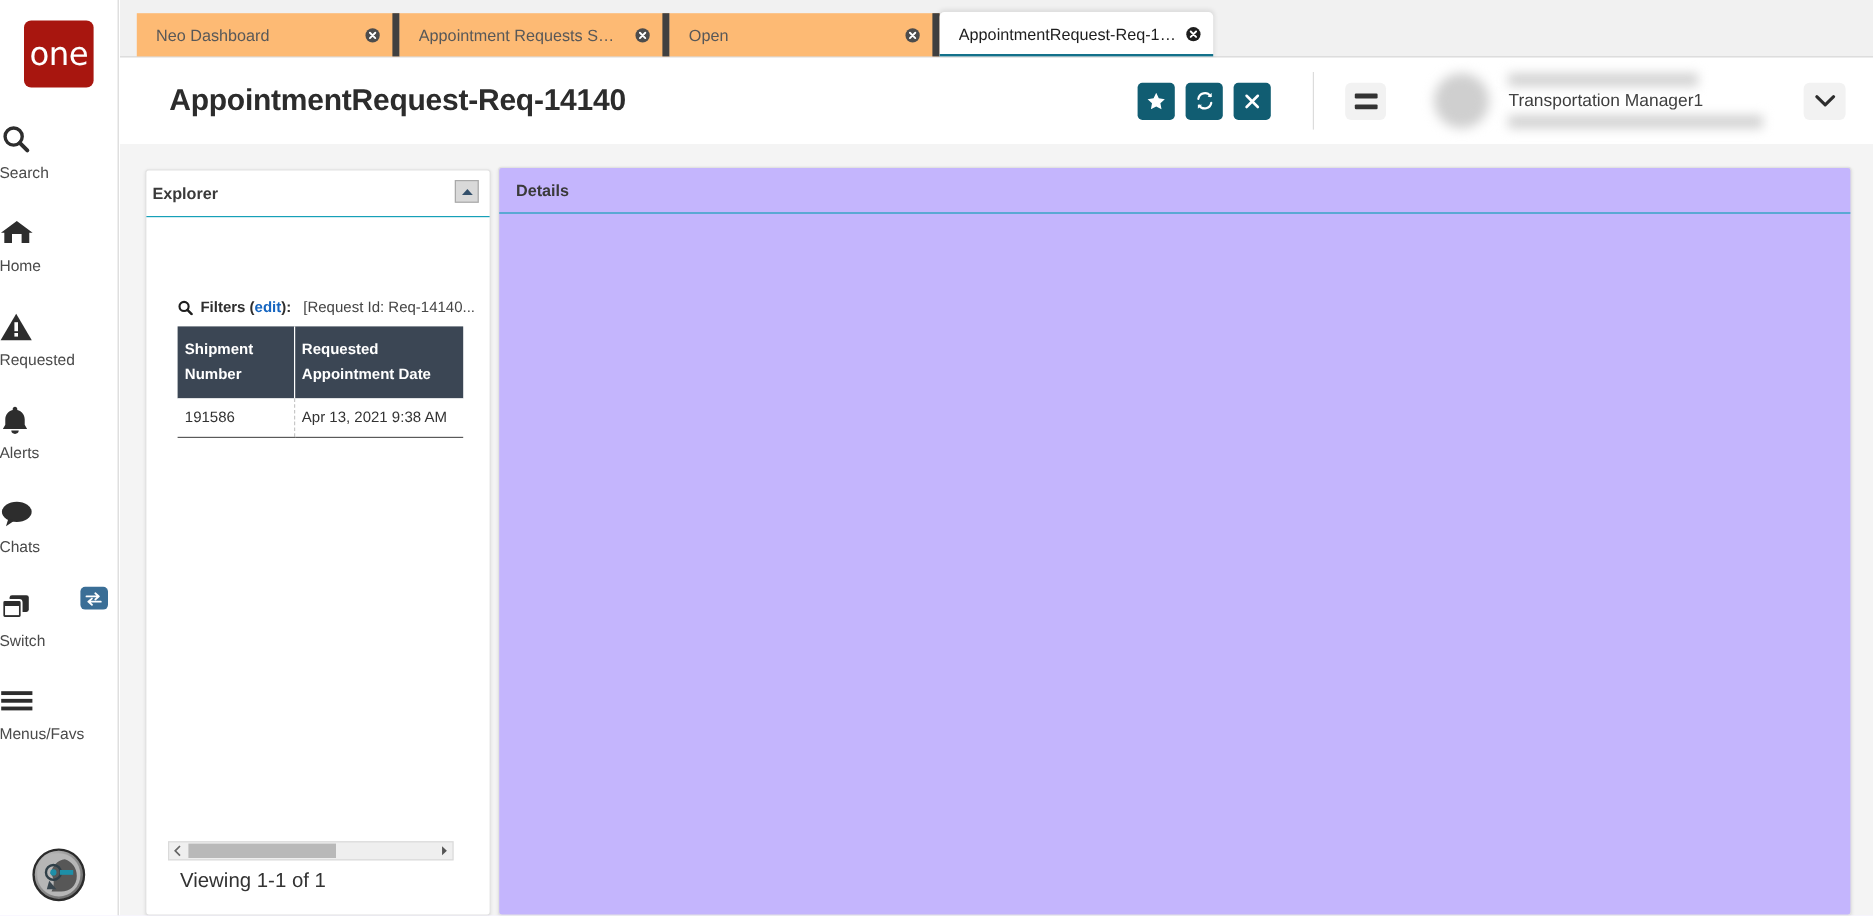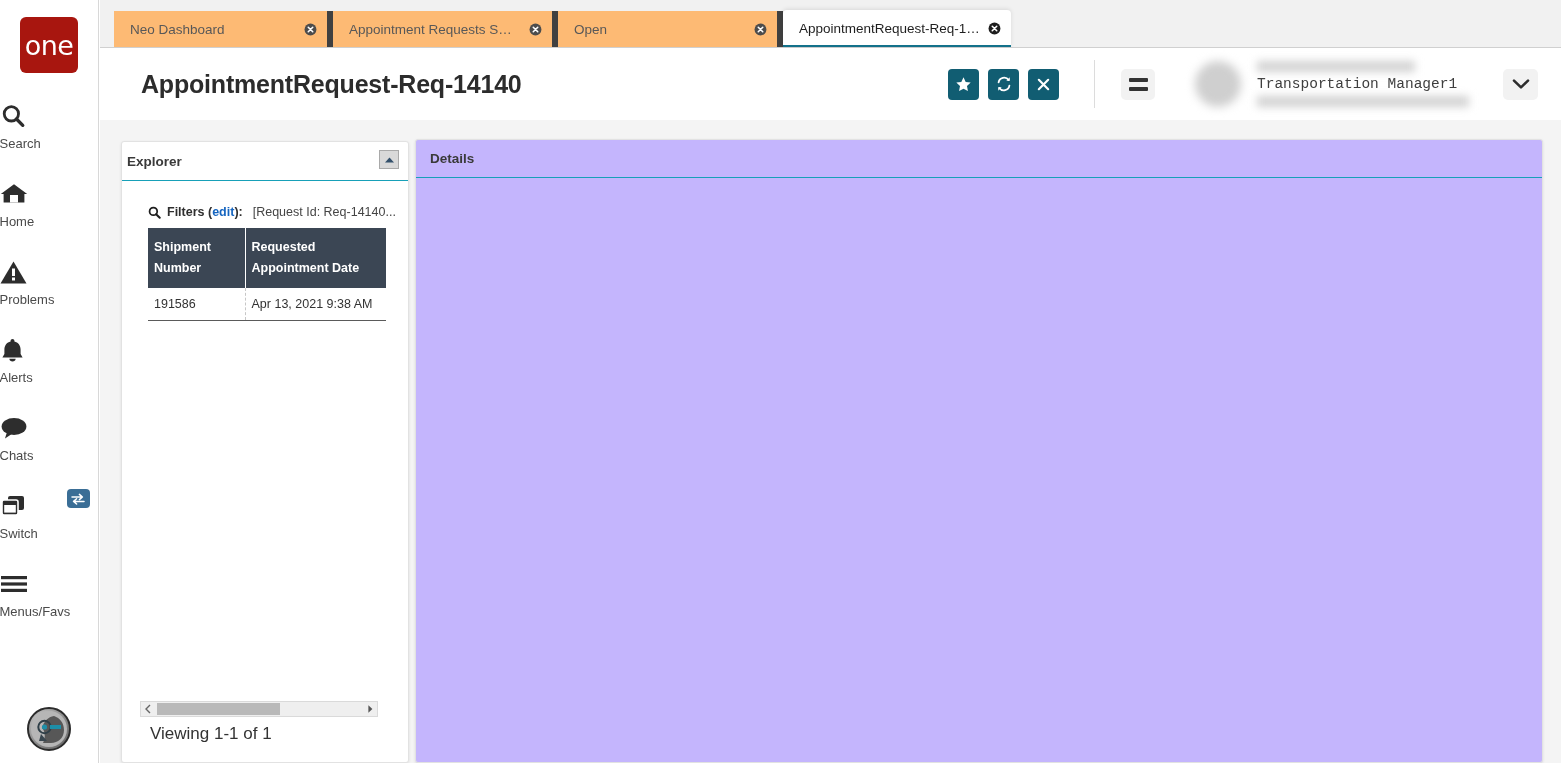--- a/index.html
+++ b/index.html
@@ -121,21 +121,21 @@
   #menu-btn {
     width: 34px; height: 31px; border-radius: 5px;
     background: #f2f2f2;
     display: flex; flex-direction: column; align-items: center; justify-content: center;
     gap: 5px; cursor: pointer;
   }
   #menu-btn .mb { width: 19px; height: 4px; background: #333; border-radius: 1px; }
   #menu-btn .mb.short { width: 19px; }
   #user-area {
     display: flex; align-items: center;
-    margin-left: 40px; margin-right: 23px; font-family: Liberation Mono, monospace;
+    margin-left: 40px; margin-right: 23px;
   }
   #avatar {
     width: 46px; height: 46px; border-radius: 50%;
     background: #cfcfcf;
     filter: blur(5px);
   }
   #user-names {
     margin-left: 16px;
     display: flex; flex-direction: column; justify-content: center;
     height: 56px;
@@ -157,21 +157,21 @@
     width: 1461px; height: 643px;
     background: #f4f4f4;
   }
   #explorer-panel {
     position: absolute; left: 21px; top: 21px;
     width: 288px; height: 622px;
     background: #ffffff;
     border: 1px solid #e2e2e2;
     border-radius: 3px;
     box-shadow: 0 1px 3px rgba(0,0,0,0.09);
-    display: flex; flex-direction: column;
+    display: flex; flex-direction: column; gap: 44px;
   }
   .panel-head {
     height: 39px;
     display: flex; align-items: center;
     border-bottom: 1.5px solid #17a0b8;
     padding: 0 8px 0 5px;
     position: relative;
   }
   .panel-head .ptitle {
     font-size: 13.5px; font-weight: bold; color: #3a3a3a;
@@ -287,21 +287,21 @@
   </div>
 
   <div class="nav-item">
     <span class="ic">
       <svg width="27" height="25" viewBox="0 0 27 25">
           <path d="M13.5 1.5 L26.5 23.5 L0.5 23.5 Z" fill="#2d2d2d"></path>
           <rect x="12" y="8.5" width="3" height="7.5" fill="#fff"></rect>
           <rect x="12" y="17.5" width="3" height="3" fill="#fff"></rect>
         </svg>
     </span>
-    <span class="lbl">Problems</span>
+    <span class="lbl">Requested</span>
   </div>
 
   <div class="nav-item">
     <span class="ic">
       <svg width="25" height="26" viewBox="0 0 25 26">
           <path d="M12.5 2 C13.6 2 14.4 2.8 14.4 3.8 L14.4 4.6 C18.2 5.5 20.6 8.6 20.6 12.6 L20.6 17 L22.6 20.6 L2.4 20.6 L4.4 17 L4.4 12.6 C4.4 8.6 6.8 5.5 10.6 4.6 L10.6 3.8 C10.6 2.8 11.4 2 12.5 2 Z" fill="#2d2d2d"></path>
           <path d="M9.4 21.8 C9.4 23.5 10.8 24.6 12.5 24.6 C14.2 24.6 15.6 23.5 15.6 21.8 Z" fill="#2d2d2d"></path>
         </svg>
     </span>
     <span class="lbl">Alerts</span>

